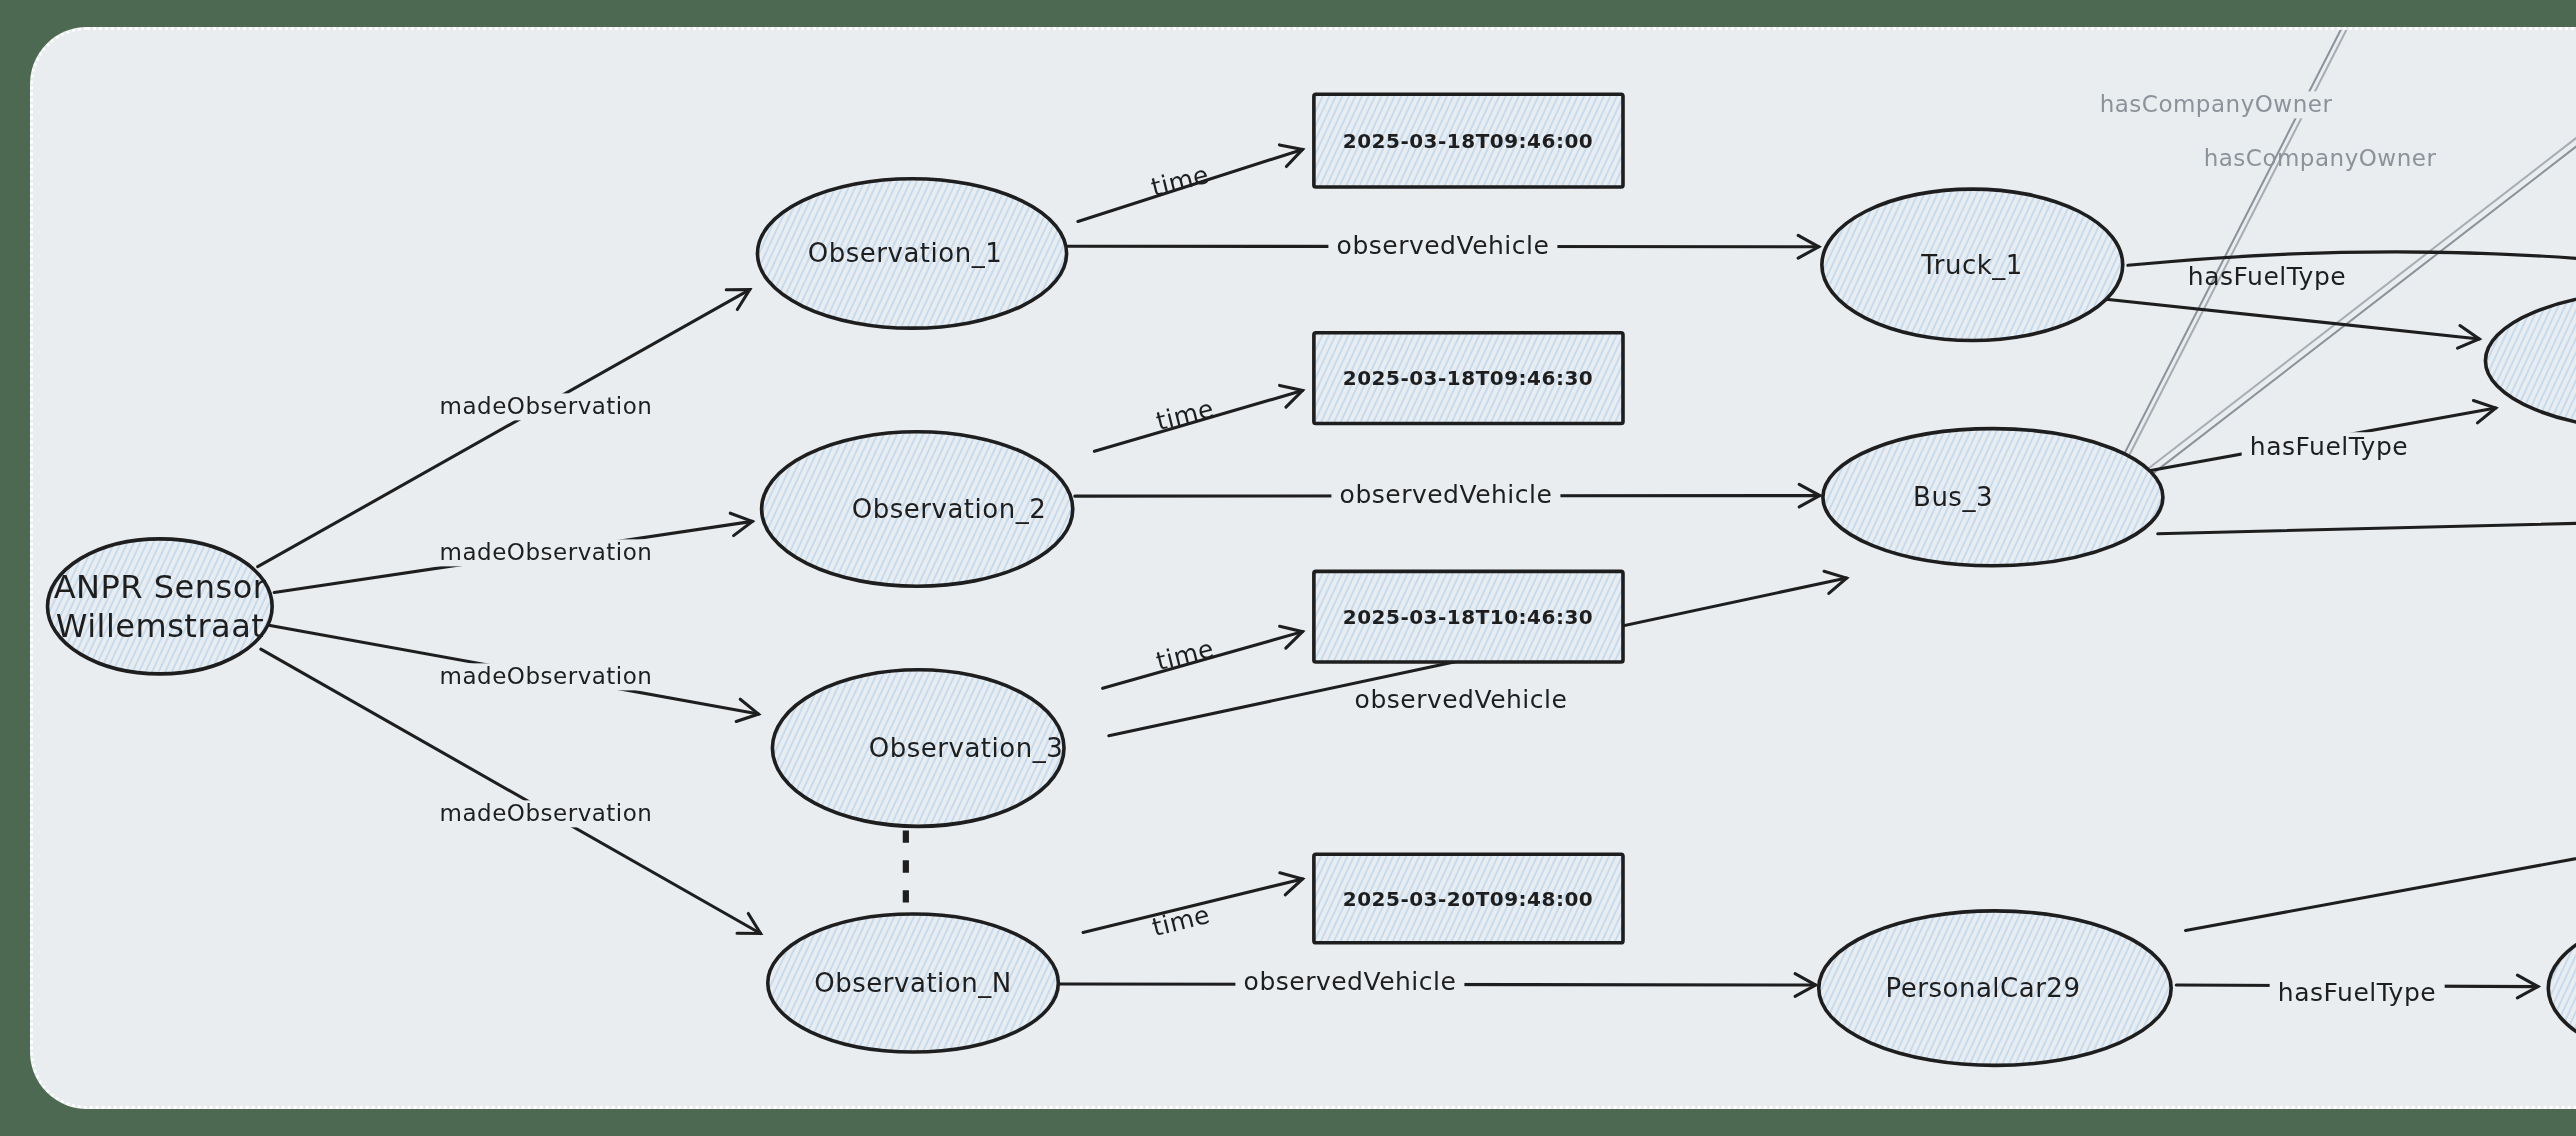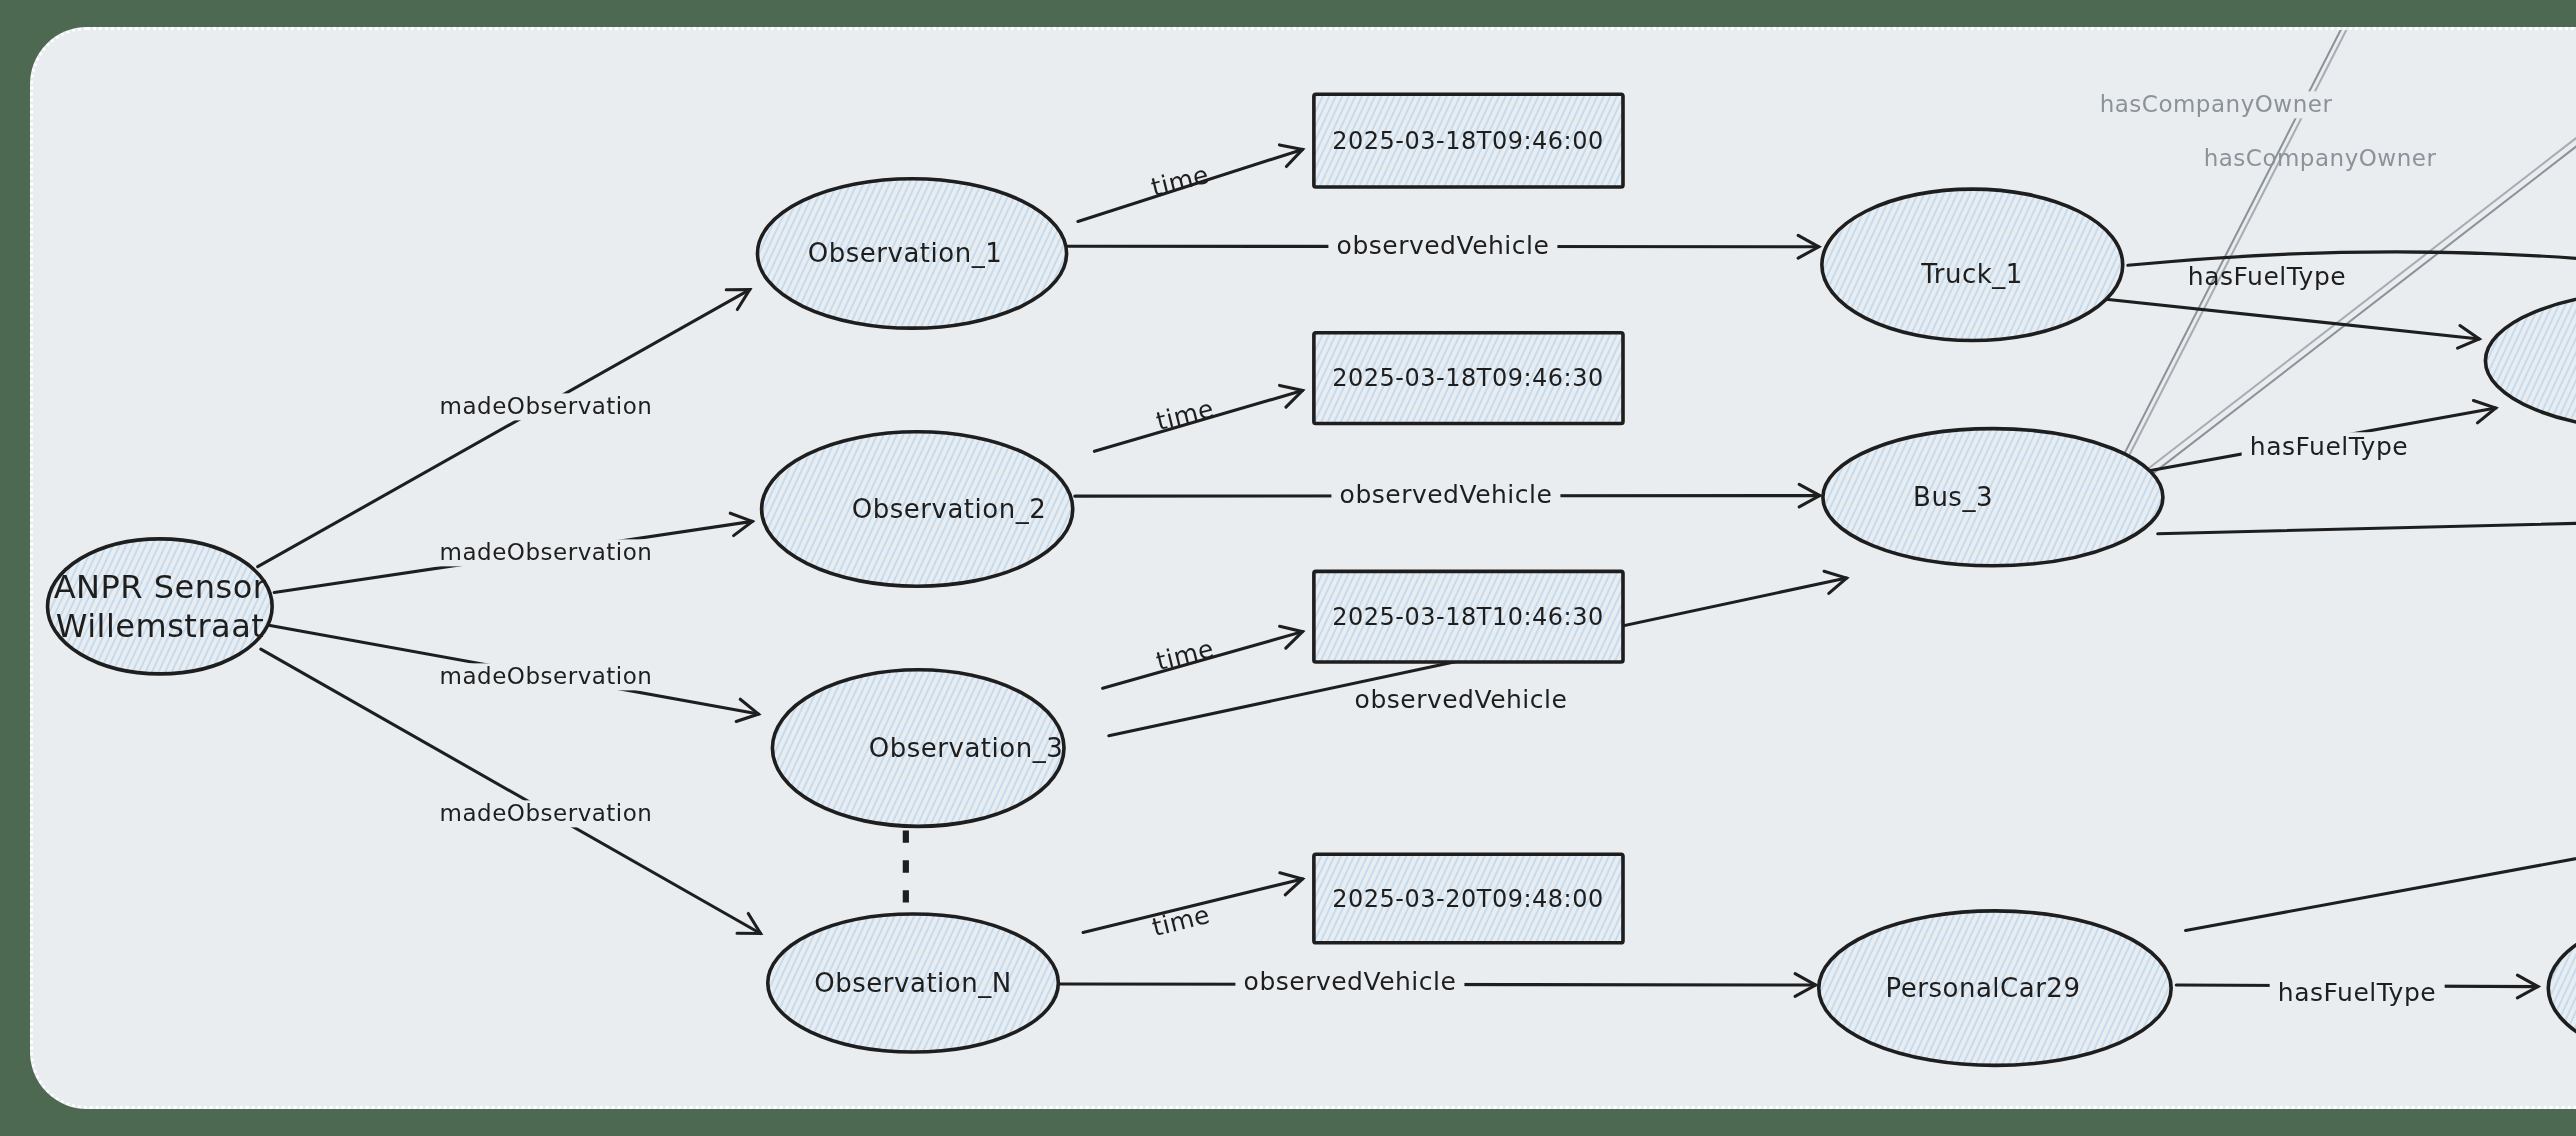--- a/index.html
+++ b/index.html
@@ -4,21 +4,21 @@
 <style>
   html,body{margin:0;padding:0;}
   #frame{position:relative;width:3433px;height:1136px;overflow:hidden;font-family:"DejaVu Sans",sans-serif;}
   #canvas{position:absolute;left:30px;top:27px;width:3367px;height:1076px;border-radius:57px;
           border:3.6px dotted #ffffff;overflow:hidden;}
   #world{position:absolute;left:-33px;top:-30px;width:3433px;height:1136px;}
   #shapes{position:absolute;left:0;top:0;}
   .lbl{position:absolute;transform:translate(-50%,-50%);white-space:nowrap;color:#1e1e1e;
        font-size:25px;letter-spacing:0.5px;}
   .f44{font-size:23px;}
-  .f46{font-size:24px;}
+  .f46{font-size:20px;font-weight:bold;}
   .node-lbl{font-size:26px;}
   .mask{padding:1px 8.2px;line-height:1.1;}
   .muted{color:#8b9299;}
   .rot{transform:translate(-50%,-50%) rotate(-14deg);}
   .two-line{text-align:center;font-size:32px;line-height:1.22;}
 </style>
 </head>
 <body>
 
 <div id="frame" style="background: rgb(78, 105, 82);">
@@ -92,21 +92,21 @@
       </svg>
 
       <div class="lbl two-line" style="left:160px;top:607px;">
         <div>ANPR Sensor</div>
         <div>Willemstraat</div>
       </div>
       <div class="lbl node-lbl" style="left:905px;top:253px;text-align:center;">Observation_1</div>
       <div class="lbl node-lbl" style="left:917px;top:509px;margin-left:32px;">Observation_2</div>
       <div class="lbl node-lbl" style="left:966px;top:748px;">Observation_3</div>
       <div class="lbl node-lbl" style="left:913px;top:983px;">Observation_N</div>
-      <div class="lbl node-lbl" style="left:1972px;top:274px;">Truck_1</div>
+      <div class="lbl node-lbl" style="left:1972px;top:265px;">Truck_1</div>
       <div class="lbl node-lbl" style="left:1953px;top:497px;">Bus_3</div>
       <div class="lbl node-lbl" style="left:1983px;top:988px;">PersonalCar29</div>
 
       <div class="lbl f46" style="left:1468px;top:141px;">2025-03-18T09:46:00</div>
       <div class="lbl f46" style="left:1468px;top:378px;">2025-03-18T09:46:30</div>
       <div class="lbl f46" style="left:1468px;top:617px;">2025-03-18T10:46:30</div>
       <div class="lbl f46" style="left:1468px;top:899px;">2025-03-20T09:48:00</div>
 
       <div class="lbl f44 mask" style="left: 546px; top: 407px; background: rgb(233, 237, 240);">madeObservation</div>
       <div class="lbl f44 mask" style="left: 546px; top: 553px; background: rgb(233, 237, 240);">madeObservation</div>

